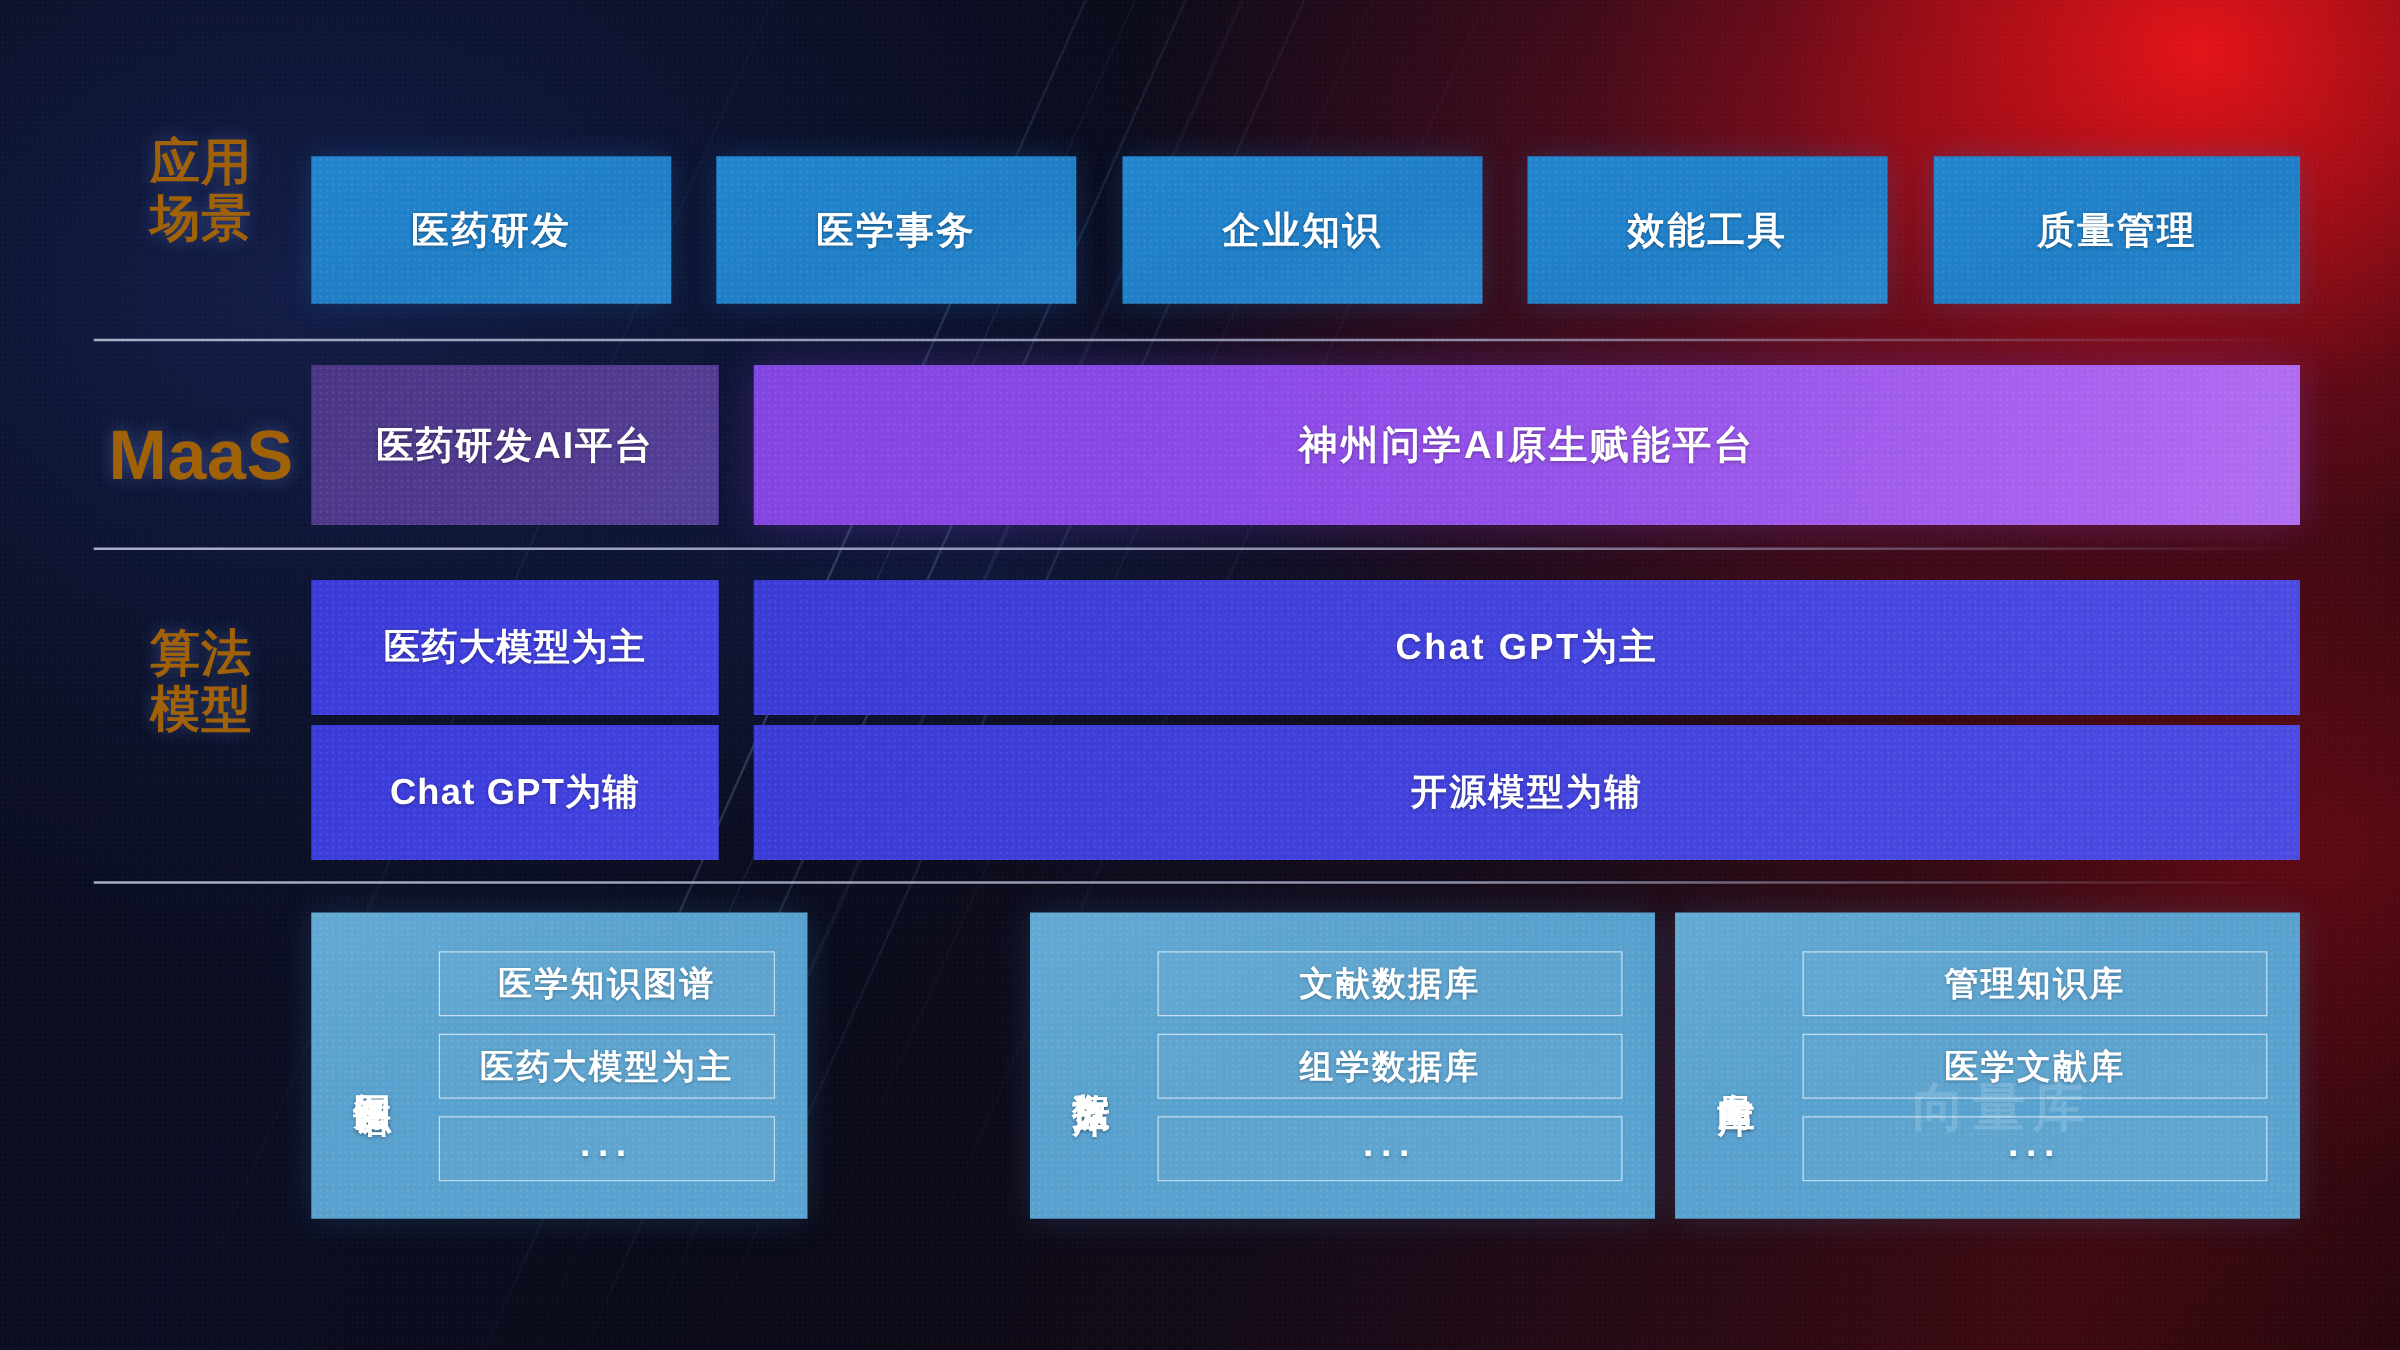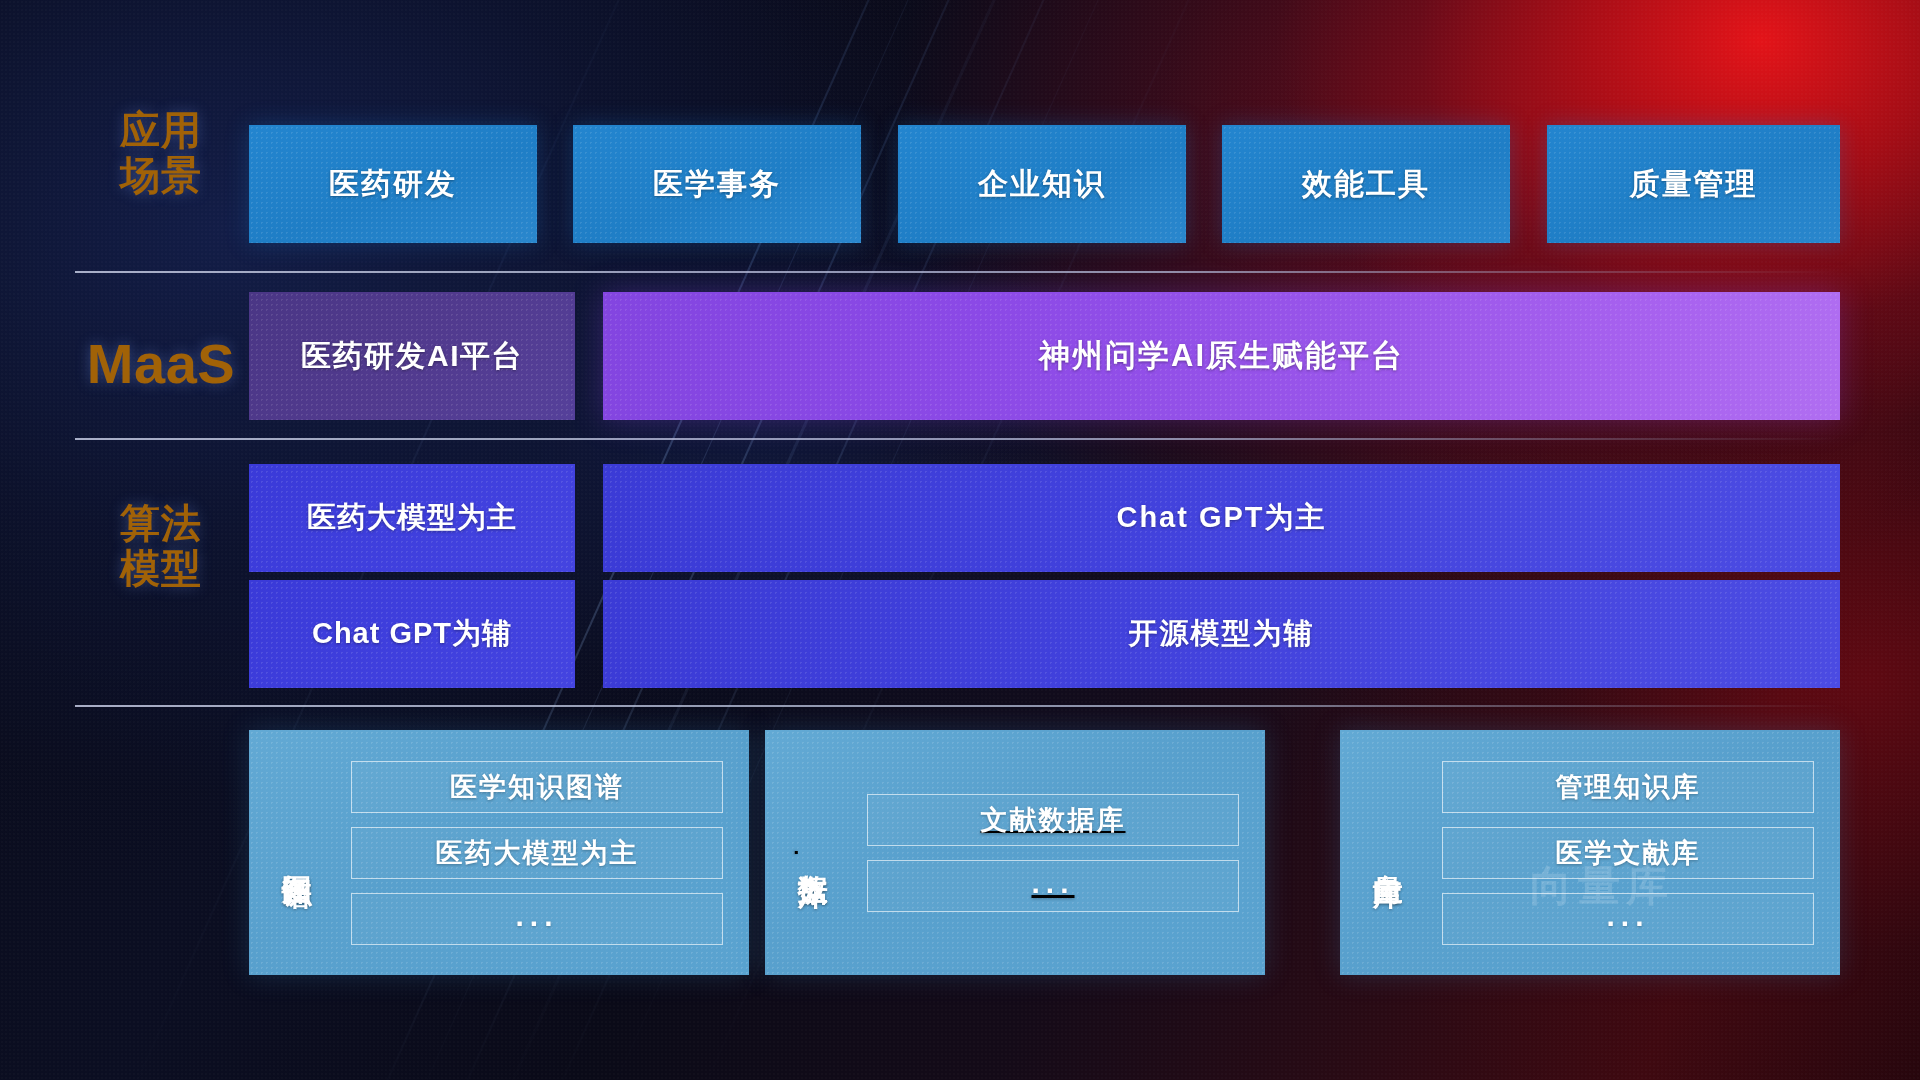--- a/index.html
+++ b/index.html
@@ -236,33 +236,34 @@
       <span>Chat GPT为主</span>
     </div>
 
   <div class="box alg-left r2">
       <span>Chat GPT为辅</span>
     </div>
   <div class="box alg-main r2">
       <span>开源模型为辅</span>
     </div>
 
-  <div class="kpanel" style="left:249px;width:500px;">
+  <div class="kpanel" style="left:249px;width:397px;">
     <div class="ktitle">知识图谱</div>
     <div class="kitems">
       <div class="kitem">医学知识图谱</div>
       <div class="kitem">医药大模型为主</div>
       <div class="kitem dots">...</div>
     </div>
   </div>
 
-  <div class="kpanel" style="left:765px;width:500px;text-decoration:underline;">
+  <div class="kpanel" style="left:824px;width:500px;">
     <div class="ktitle">数据库</div>
     <div class="kitems">
       <div class="kitem">文献数据库</div>
+      <div class="kitem">组学数据库</div>
       <div class="kitem dots">...</div>
     </div>
   </div>
 
   <div class="kpanel" style="left:1340px;width:500px;">
     <div class="ktitle">向量库</div>
     <div class="watermark" style="left:190px;top:128px;">向量库</div>
     <div class="kitems">
       <div class="kitem">管理知识库</div>
       <div class="kitem">医学文献库</div>

